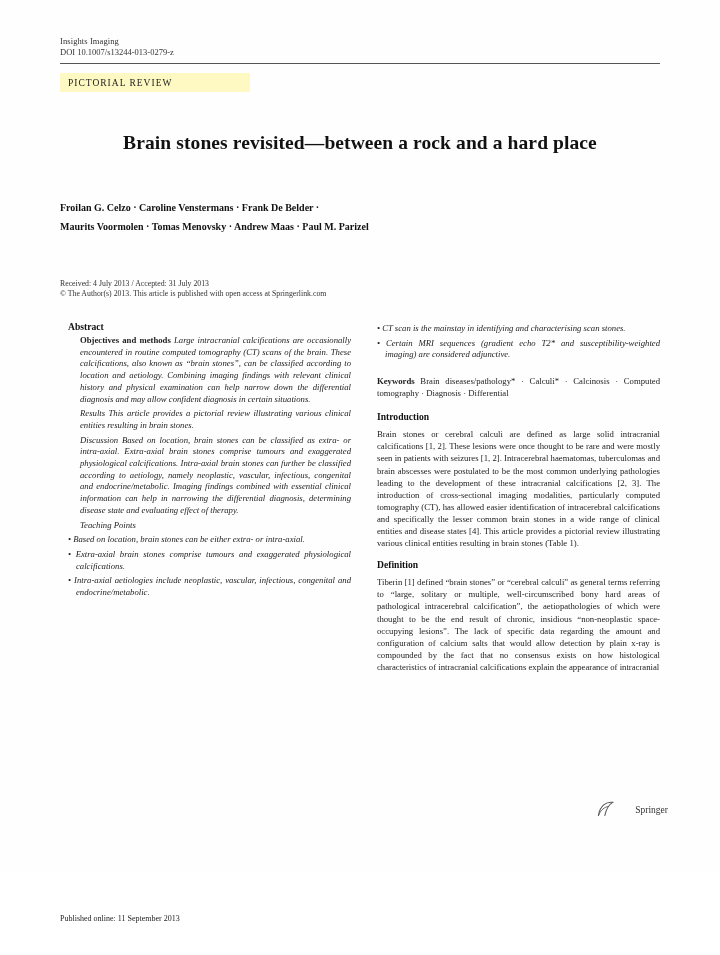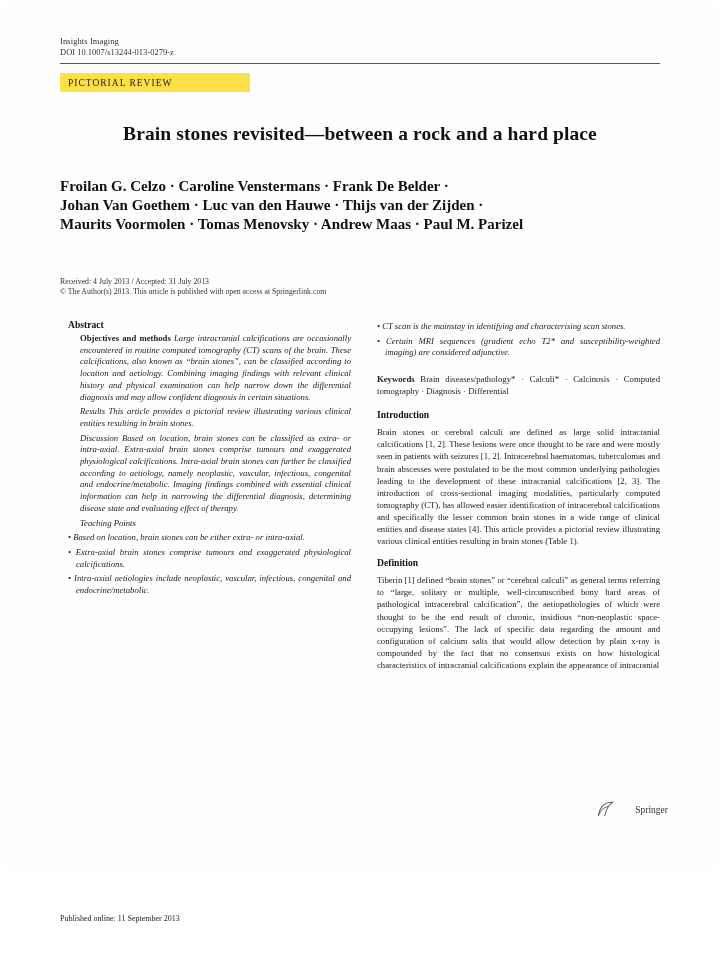--- a/index.html
+++ b/index.html
@@ -46,48 +46,48 @@
   .rule-top {
     border-bottom: 1px solid #555;
     margin-top: 5px;
     margin-bottom: 0;
     width: 600px;
   }
 
   
   .banner {
     margin-top: 9px;
-    background: #fde047;
+    background: #fef9c3;
     width: 190px;
     height: 19px;
     display: flex;
     align-items: center;
     padding-left: 8px;
     box-sizing: border-box;
   }
   .banner-text {
     font-size: 9.5px;
     letter-spacing: 1.0px;
     color: #222;
   }
 
   
   .title {
-    margin-top: 31px;
+    margin-top: 40px;
     font-size: 19.5px;
     font-weight: bold;
     text-align: center;
     letter-spacing: 0.1px;
     color: #111;
   }
 
   
   .authors {
-    margin-top: 32px;
-    font-size: 15px;
+    margin-top: 44px;
+    font-size: 10px;
     font-weight: bold;
     line-height: 19px;
     color: #111;
   }
 
   
   .received {
     margin-top: 43px;
     font-size: 7.8px;
     line-height: 10px;
@@ -221,21 +221,20 @@
     <div class="rule-top"></div>
 
     <div class="banner">
       <span class="banner-text">PICTORIAL REVIEW</span>
     </div>
 
     <div class="title">Brain stones revisited—between a rock and a hard place</div>
 
     <div class="authors">
       <div>Froilan G. Celzo · Caroline Venstermans · Frank De Belder ·</div>
-      <div>Johan Van Goethem · Luc van den Hauwe · Thijs van der Zijden ·</div>
       <div>Maurits Voormolen · Tomas Menovsky · Andrew Maas · Paul M. Parizel</div>
     </div>
 
     <div class="received">Received: 4 July 2013 / Accepted: 31 July 2013</div>
     <div class="copyright">© The Author(s) 2013. This article is published with open access at Springerlink.com</div>
 
     <div class="cols">
 
       <div class="col col-left">
         <div class="h-abs">Abstract</div>

